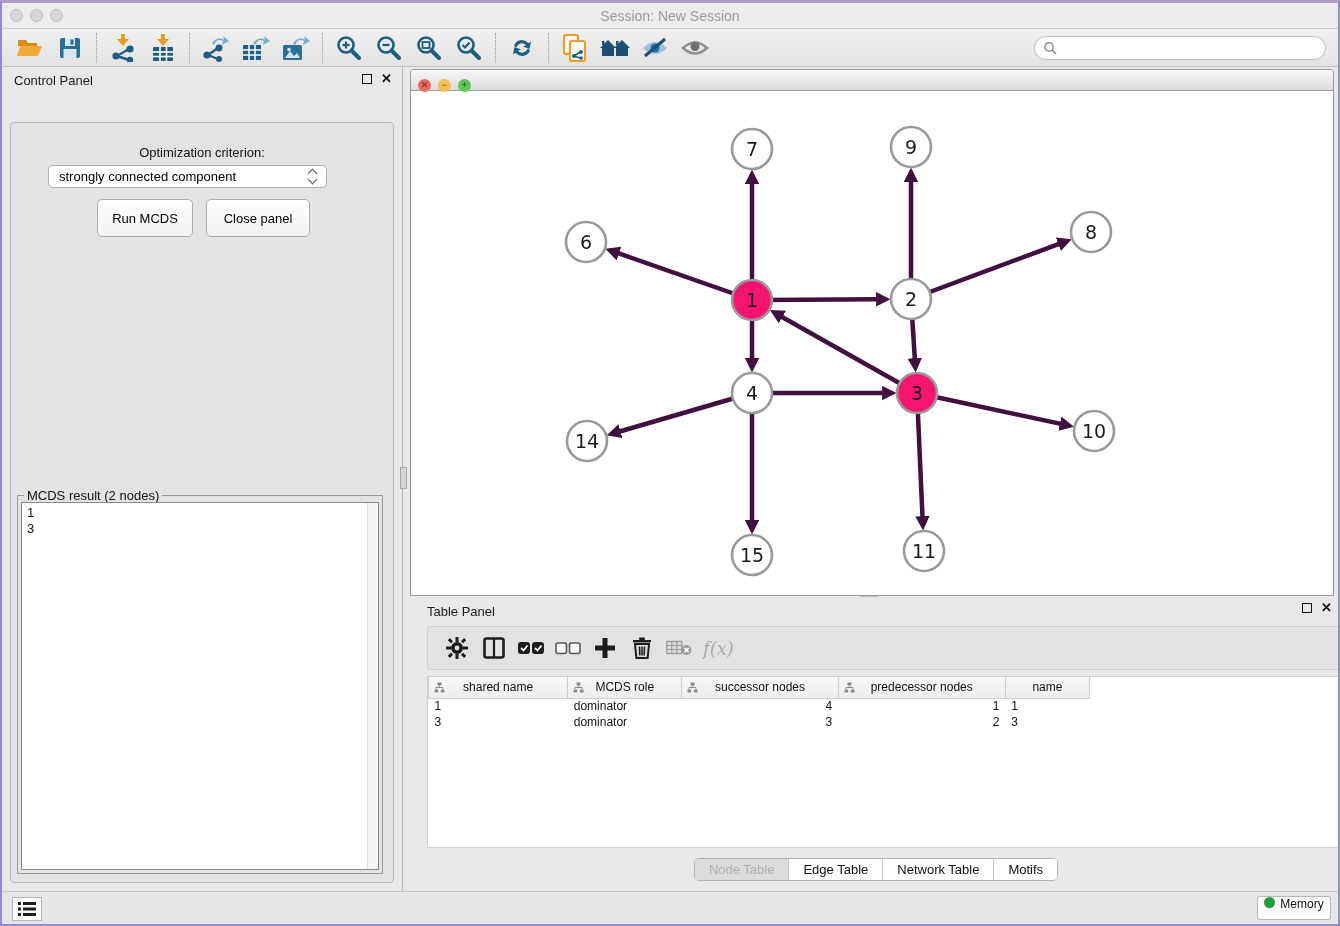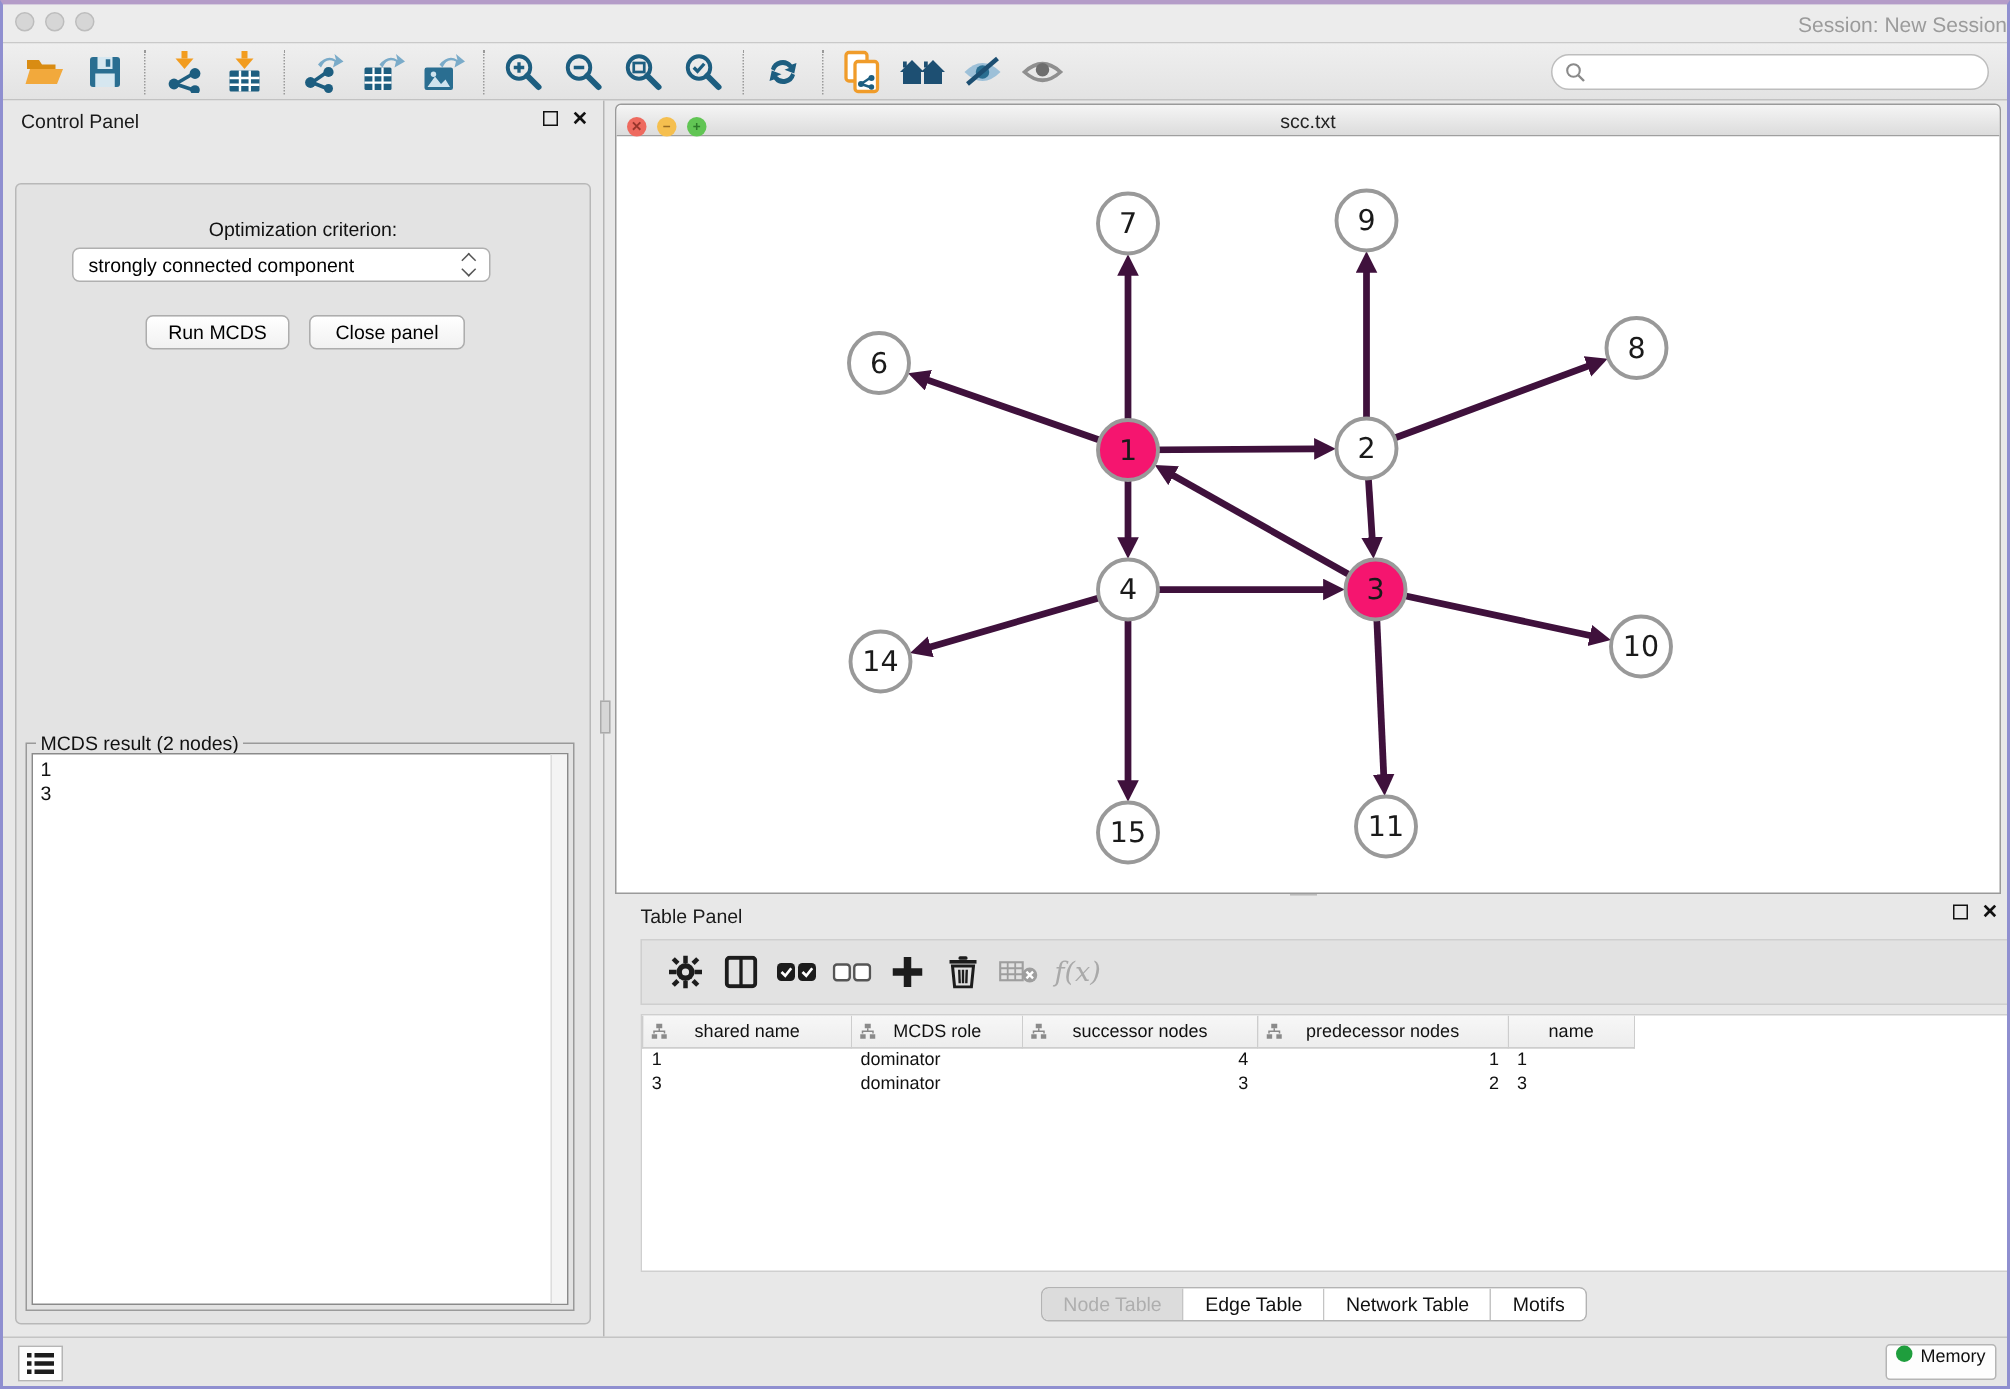--- a/index.html
+++ b/index.html
@@ -5,21 +5,21 @@
   * { margin:0; padding:0; box-sizing:border-box; }
   html,body { width:1340px; height:926px; overflow:hidden; }
   body { font-family:"Liberation Sans", sans-serif; background:#e8e8e8; position:relative;
          border-top:3px solid #b49cc8; border-left:2px solid #8f8fd0; border-right:2px solid #8f8fd0; border-bottom:2px solid #8f8fd0; }
   .abs { position:absolute; }
 
   
   #titlebar { left:0; right:0; top:0; height:26px; background:#ececec; border-bottom:1px solid #c9c9c9; }
   .mac-dot { width:13px; height:13px; border-radius:50%; background:#d6d6d6; border:1px solid #bdbdbd; display:inline-block; margin-right:7px; }
   #mac-dots { left:8px; top:5px; }
-  #win-title { left:0; right:0; top:5px; text-align:right; color:#9b9b9b; font-size:14px; }
+  #win-title { left:0; right:0; top:5px; text-align:center; color:#9b9b9b; font-size:14px; }
 
   
   #toolbar { left:0; right:0; top:26px; height:38px; background:linear-gradient(#efefef,#e3e3e3); border-bottom:1px solid #c2c2c2; display:flex; align-items:center; padding-left:8px; }
   .tbicon { width:40px; height:34px; display:flex; align-items:center; justify-content:center; cursor:pointer; }
   .tbsep { width:1px; height:30px; border-left:1px dotted #9a9a9a; margin:0 6px; }
   #search-wrap { position:absolute; right:12px; top:7px; width:292px; height:24px; background:#fff; border:1px solid #bdbdbd; border-radius:12px; display:flex; align-items:center; padding-left:8px; }
   #search-input { border:none; outline:none; flex:1; height:20px; font-size:13px; background:transparent; }
 
   
   #control-panel { left:0; top:64px; width:401px; height:829px; background:#e8e8e8; border-right:1px solid #b5b5b5; }
@@ -34,21 +34,21 @@
   .seg > div:last-child { border-right:none; }
   .seg > div.sel-gray { background:#dcdcdc; color:#aeaeae; }
   #cp-body { left:8px; right:8px; top:55px; bottom:13px; background:#e3e3e3; border:1px solid #b8b8b8; border-radius:4px;text-decoration:underline; }
   #opt-label { left:0; right:0; top:22px; text-align:center; font-size:13px; color:#111; }
   #opt-select { left:37px; top:42px; width:279px; height:23px; background:#fff; border:1px solid #b0b0b0; border-radius:5px; display:flex; align-items:center; padding:0 10px; font-size:13px; cursor:pointer; }
   #opt-select .val { flex:1; }
   .stepper { display:flex; flex-direction:column; gap:1px; }
   .chev { width:7px; height:7px; border:solid #555; border-width:0 1.6px 1.6px 0; }
   .chev.up { transform:rotate(-135deg); margin-bottom:-2px;}
   .chev.dn { transform:rotate(45deg); }
-  .cp-btn { position:absolute; top:87px; height:23px; background:linear-gradient(#ffffff,#f1f1f1); border:1px solid #adadad; border-radius:5px; font-size:13px; display:flex; align-items:center; justify-content:center; cursor:pointer; }
+  .cp-btn { position:absolute; top:76px; height:38px; background:linear-gradient(#ffffff,#f1f1f1); border:1px solid #adadad; border-radius:5px; font-size:13px; display:flex; align-items:center; justify-content:center; cursor:pointer; }
   #run-btn { left:86px; width:96px; }
   #closep-btn { left:195px; width:104px; }
   #result-box { left:6px; right:10px; top:372px; bottom:8px; border:1px solid #9a9a9a; }
   #result-legend { position:absolute; top:-8px; left:6px; background:#e3e3e3; padding:0 3px; font-size:13px; color:#111; }
   #result-inner { position:absolute; left:3px; right:3px; top:6px; bottom:3px; background:#fff; border:1px solid #8a8a8a; font-size:13px; color:#111; padding:2px 0 0 5px; line-height:16px; }
   #result-scroll { position:absolute; right:0; top:0; bottom:0; width:11px; background:#f4f4f4; border-left:1px solid #ddd; }
 
   
   #v-split-handle { left:398px; top:464px; width:7px; height:22px; background:#d6d6d6; border:1px solid #aaa; }
   #h-split-handle { left:858px; top:589px; width:18px; height:5px; background:#d9d9d9; border:1px solid #bbb; }
@@ -281,21 +281,20 @@
 </div>
 
 <div class="abs" id="v-split-handle"></div>
 <div class="abs" id="h-split-handle"></div>
 
 <div class="abs" id="net-window">
   <div class="abs" id="net-titlebar">
     <div class="abs" id="net-lights">
       <span class="light" style="background:#ee6a5f;color:#99352c;">✕</span><span class="light" style="background:#f5bf4f;color:#9a6c22;">−</span><span class="light" style="background:#61c554;color:#2d7a2a;">+</span>
     </div>
-    <div class="abs" id="net-title">scc.txt</div>
   </div>
   <svg id="graph-svg" width="922" height="505">
     <defs>
       <marker id="arrow" markerUnits="strokeWidth" markerWidth="3.4" markerHeight="3.4" refX="0.2" refY="1.6" orient="auto">
         <path d="M0,0 L3.2,1.6 L0,3.2 z" id="arrow-path" fill="#3f113c"></path>
       </marker>
     </defs>
     <g id="edge-layer">
         <line x1="341" y1="209" x2="341" y2="92" stroke="#3f113c" stroke-width="4.5" marker-end="url(#arrow)"></line>
         <line x1="341" y1="209" x2="207.0972084320934" y2="162.2146872835025" stroke="#3f113c" stroke-width="4.5" marker-end="url(#arrow)"></line>

